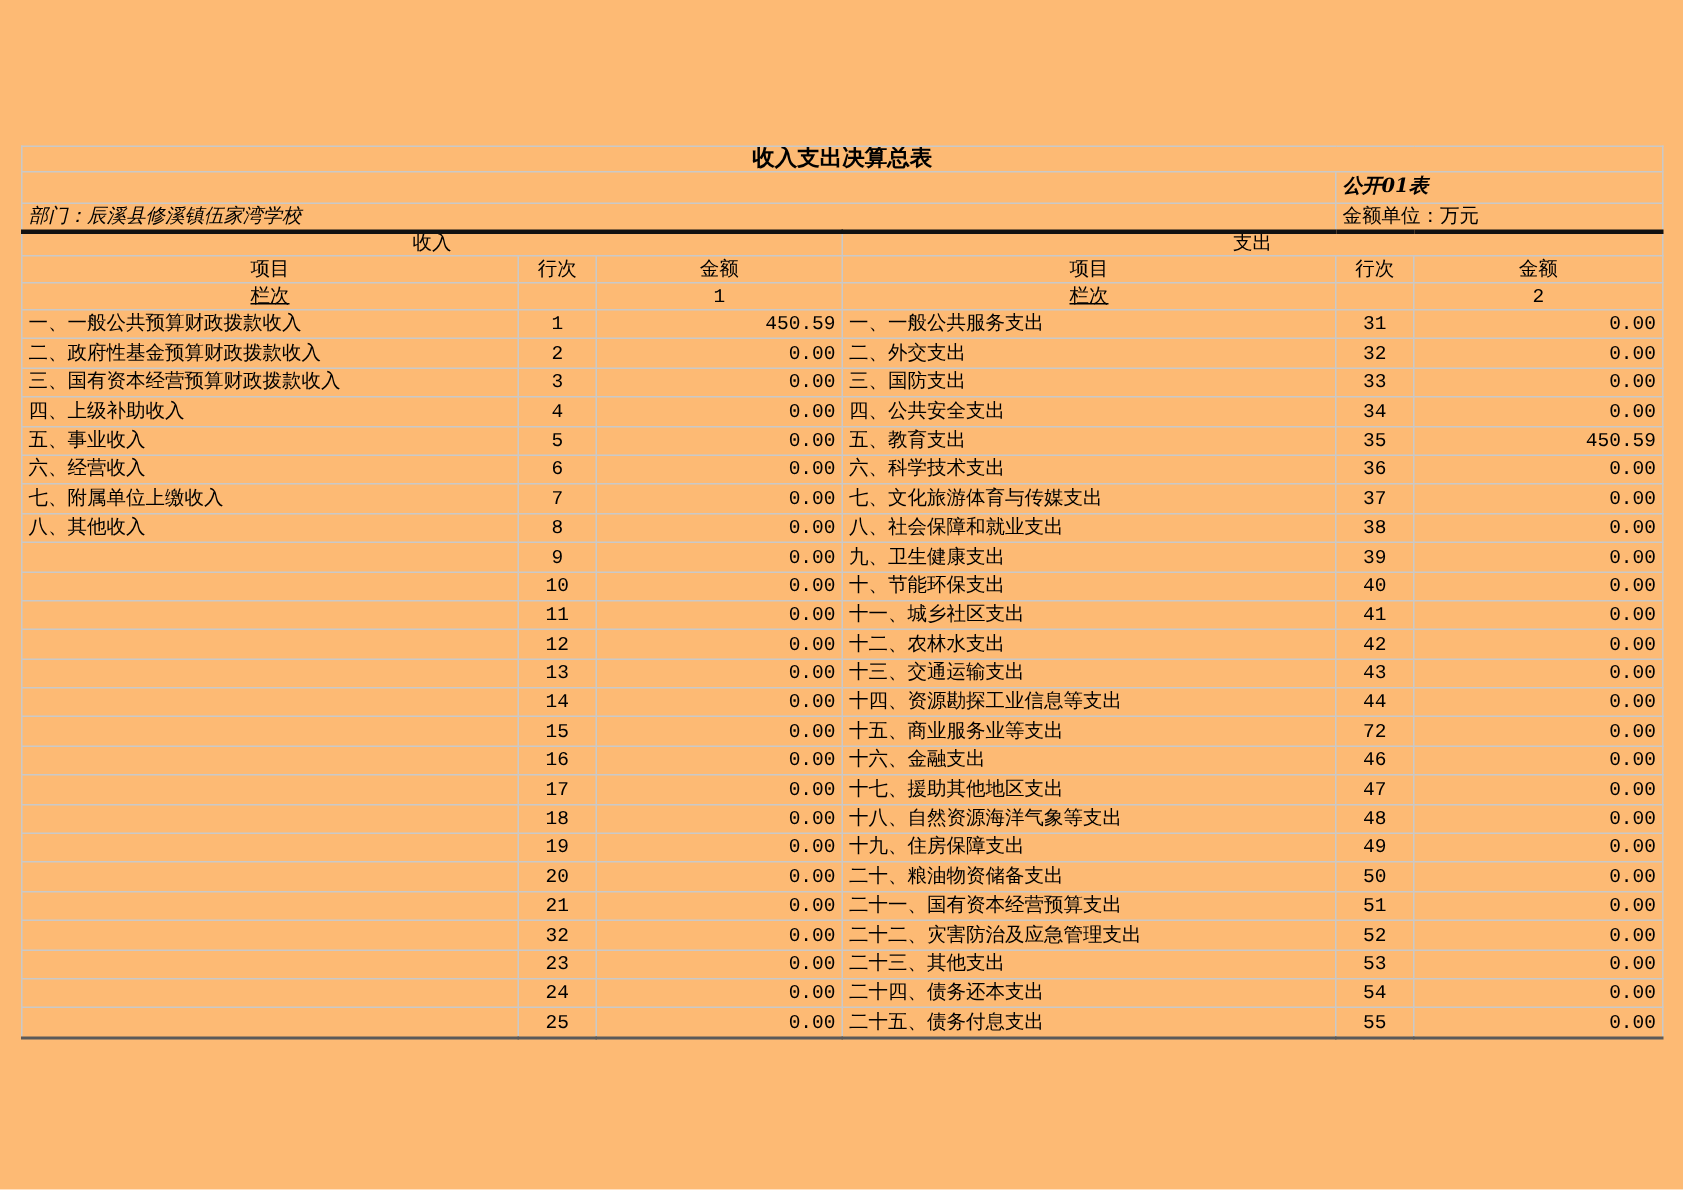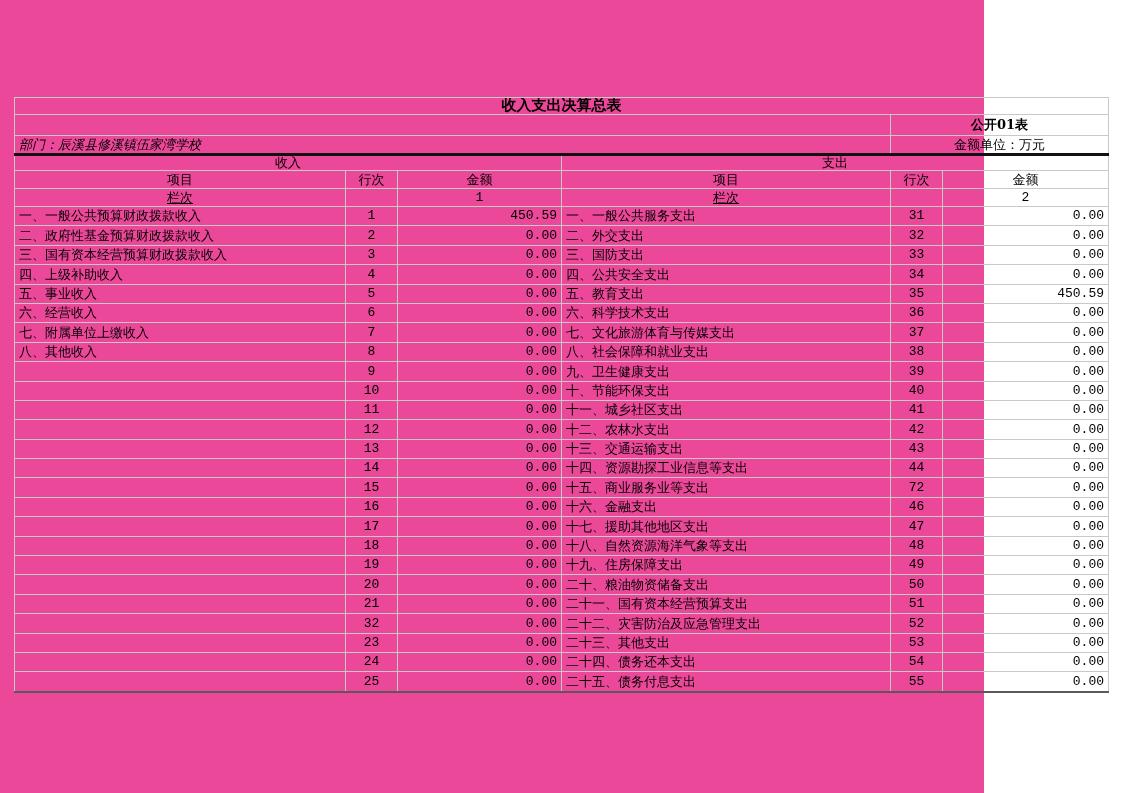--- a/index.html
+++ b/index.html
@@ -1,20 +1,20 @@
 <!DOCTYPE html>
 <html><head>
 <meta charset="utf-8">
 <style>
   html, body { margin: 0; padding: 0; background: #ffffff; }
   .page {
     position: relative;
-    width: 984px;
+    width: 1122px;
     height: 793px;
-    background: #ec4899;
+    background: #fdba74;
     font-family: "DejaVu Serif", "Liberation Serif", serif;
     color: #000;
   }
   table.acct {
     position: absolute;
     left: 14px;
     top: 97px;
     width: 1094px;
     border-collapse: collapse;
     table-layout: fixed;
@@ -38,26 +38,27 @@
   tr.r-head  td { height: 17px; }
   tr.r-idx   td { height: 17px; }
   tr.data-row td { height: 18.4px; }
 
   tr.r-title td {
     text-align: center;
     font-weight: bold;
     font-size: 15px;
   }
   td.form-label {
-    text-align: center;
+    text-align: left;
     font-weight: bold;
     padding-right: 8px;
+    font-style: italic;
   }
   td.dept { text-align: left; padding-left: 8px; font-style: italic; }
-  td.unit { text-align: center; padding-right: 8px; }
+  td.unit { text-align: left; padding-right: 8px; }
   tr.r-dept td { border-bottom: 3px solid #111111; }
   tr.r-sect td, tr.r-head td { text-align: center; }
   td.strong-left { border-left: 2px solid #111111; }
 
   td.item { text-align: left; padding-left: 6px; }
   td.line, td.idx-num {
     text-align: center;
     font-family: "Liberation Mono", "DejaVu Sans Mono", monospace;
     font-size: 12.5px;
   }

